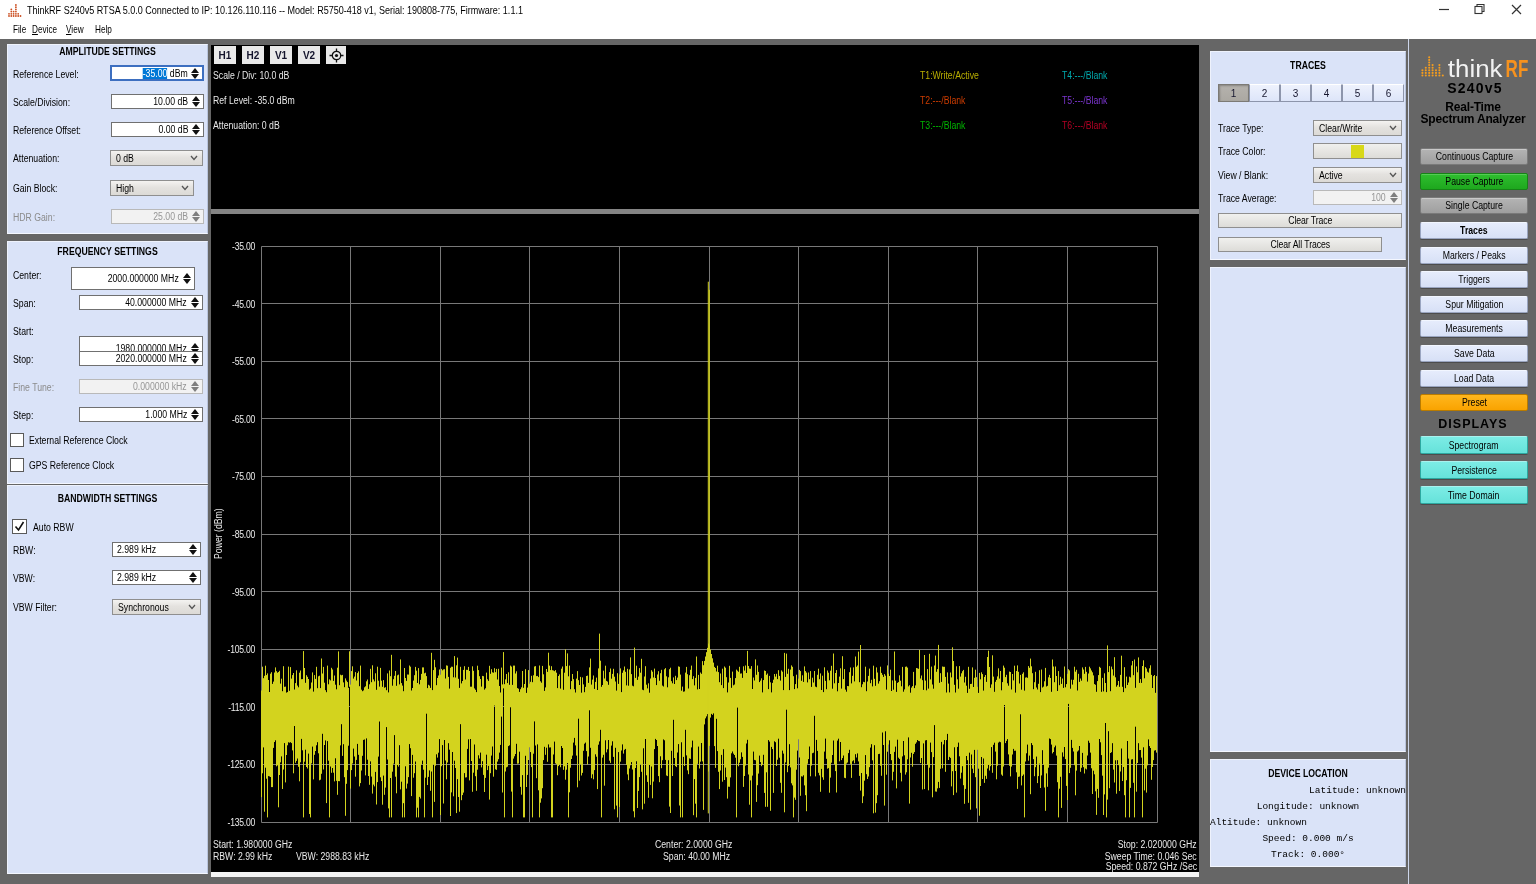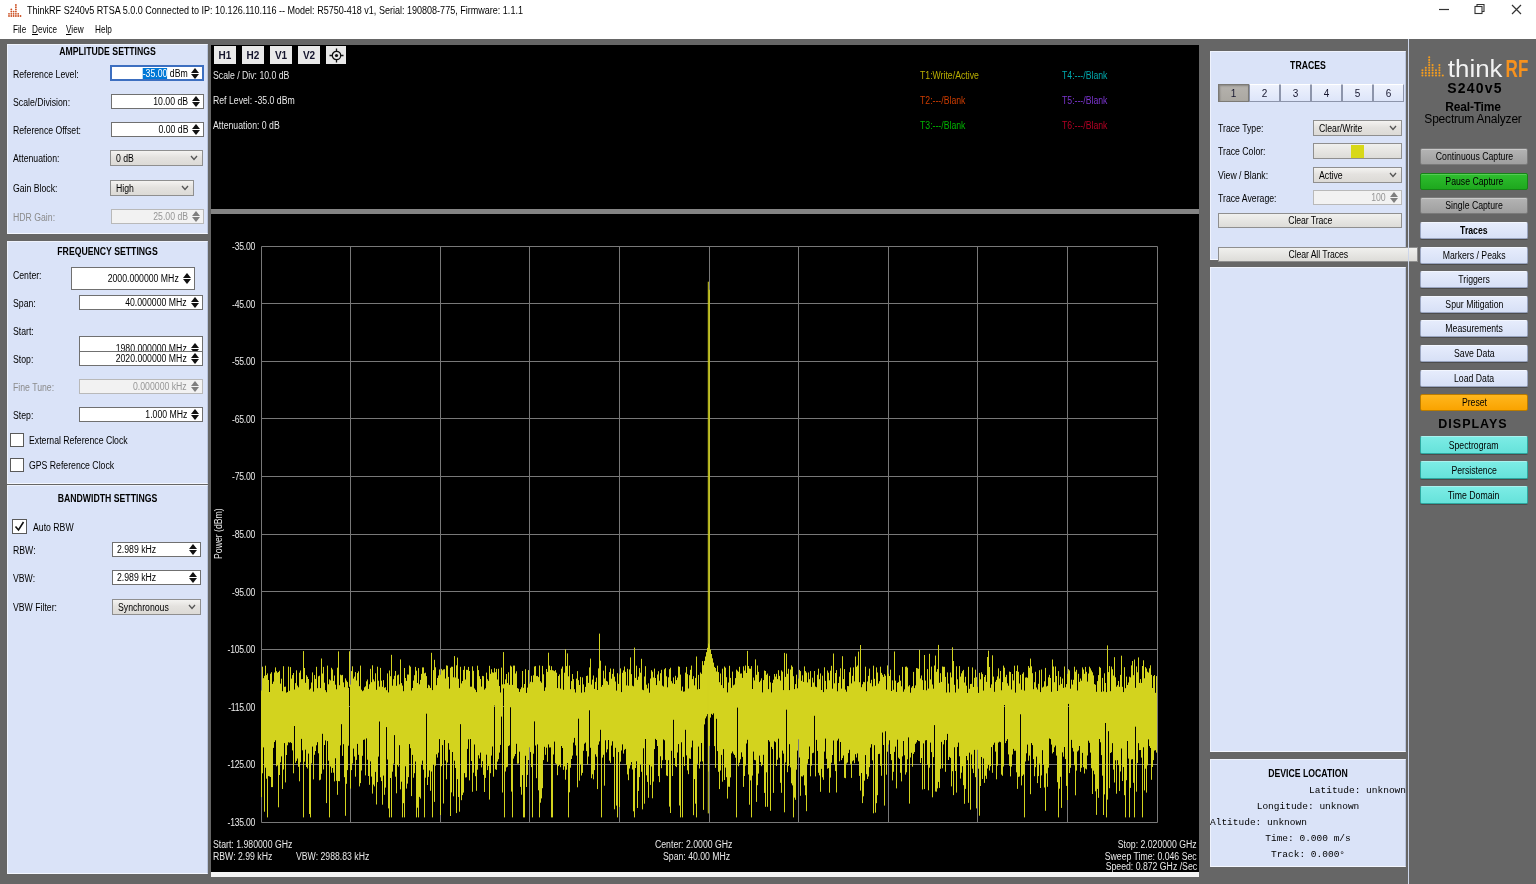--- a/index.html
+++ b/index.html
@@ -335,32 +335,32 @@
 <div class="spin dis" style="left:1313px;top:190px;width:89px;height:15px">
   <div class="txt">100</div>
   <div class="arrows">
       <div class="tri-u"></div>
       <div class="tri-d"></div>
     </div>
 </div>
 <div class="qbtn" style="left:1218px;top:213px;width:184px;height:15px">
     <span>Clear Trace</span>
   </div>
-<div class="qbtn" style="left:1218px;top:247px;width:200px;height:15px">
+<div class="qbtn" style="left:1218px;top:237px;width:164px;height:15px">
     <span>Clear All Traces</span>
   </div>
 
 <div class="panel" style="left:1210px;top:267px;width:196px;height:485px"></div>
 
 <div class="panel" style="left:1210px;top:759px;width:196px;height:108px"></div>
 <div class="ptitle" style="left:1210px;top:768px;width:196px">DEVICE LOCATION</div>
 <div class="lbl mono" style="left:1210px;top:785px;width:196px;text-align:right">Latitude: unknown</div>
 <div class="lbl mono" style="left:1210px;top:801px;width:196px;text-align:center">Longitude: unknown</div>
 <div class="lbl mono" style="left:1210px;top:817px;width:196px;">Altitude: unknown</div>
-<div class="lbl mono" style="left:1210px;top:833px;width:196px;text-align:center">Time: 0.000 m/s</div>
+<div class="lbl mono" style="left:1210px;top:833px;width:196px;text-align:center">Speed: 0.000 m/s</div>
 <div class="lbl mono" style="left:1210px;top:849px;width:196px;text-align:center">Track: 0.000°</div>
 
 <div class="abs" style="left:1408px;top:39px;width:1px;height:845px;background:#cdd6ea"></div>
 
 <svg class="abs" style="left:1420px;top:55px" width="110" height="24" viewBox="0 0 110 24">
     <g fill="#f39c1f">
       <circle cx="2.4" cy="20.5" r="1.05"></circle>
       <circle cx="2.4" cy="17.9" r="1.05"></circle>
       <circle cx="2.4" cy="15.3" r="1.05"></circle>
       <circle cx="5.8" cy="20.5" r="1.05"></circle>
@@ -388,21 +388,21 @@
       <circle cx="19.4" cy="15.3" r="1.05"></circle>
       <circle cx="19.4" cy="12.7" r="1.05"></circle>
       <circle cx="19.4" cy="10.1" r="1.05"></circle>
       <circle cx="22.8" cy="20.5" r="1.05"></circle>
     </g>
     <text x="27.8" y="22" font-family="Liberation Sans" font-size="23.5" fill="#f2f2f2" textLength="54.7" lengthAdjust="spacingAndGlyphs">think</text>
     <text x="85.6" y="22" font-family="Liberation Sans" font-size="23.5" font-weight="bold" fill="#f6921e" textLength="22.7" lengthAdjust="spacingAndGlyphs">RF</text>
   </svg>
 <div class="abs" style="left:1411px;top:80px;width:128px;text-align:center;font-size:14px;font-weight:bold;letter-spacing:1.2px">S240v5</div>
 <div class="abs" style="left:1409px;top:100px;width:128px;text-align:center;font-size:12px;font-weight:bold;letter-spacing:-0.2px">Real-Time</div>
-<div class="abs" style="left:1409px;top:112px;width:128px;text-align:center;font-size:12px;font-weight:normal;letter-spacing:-0.2px">Spectrum Analyzer</div>
+<div class="abs" style="left:1409px;top:112px;width:128px;text-align:center;font-size:12px;font-weight:bold;letter-spacing:-0.2px">Spectrum Analyzer</div>
 <div class="sbtn gray" style="top:148px">
     <span>Continuous Capture</span>
   </div>
 <div class="sbtn green" style="top:173px">
     <span>Pause Capture</span>
   </div>
 <div class="sbtn gray" style="top:197px">
     <span>Single Capture</span>
   </div>
 <div class="sbtn lav" style="top:222px;font-weight:bold">

